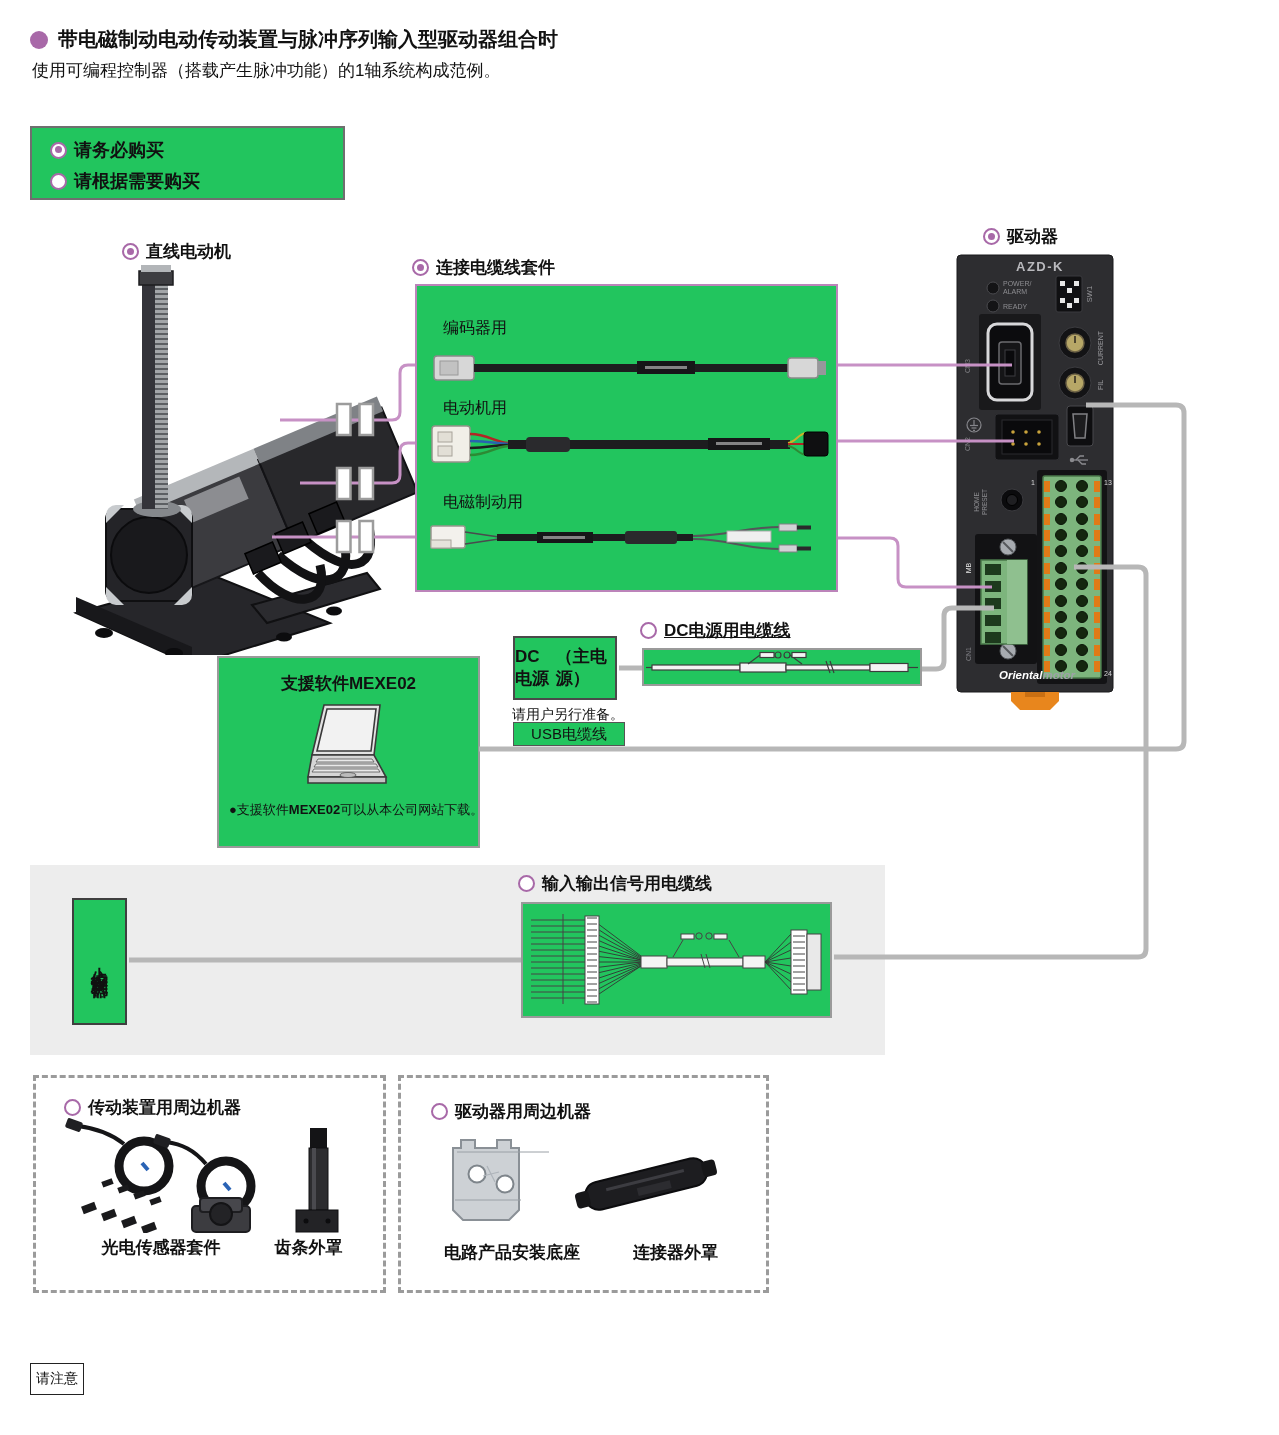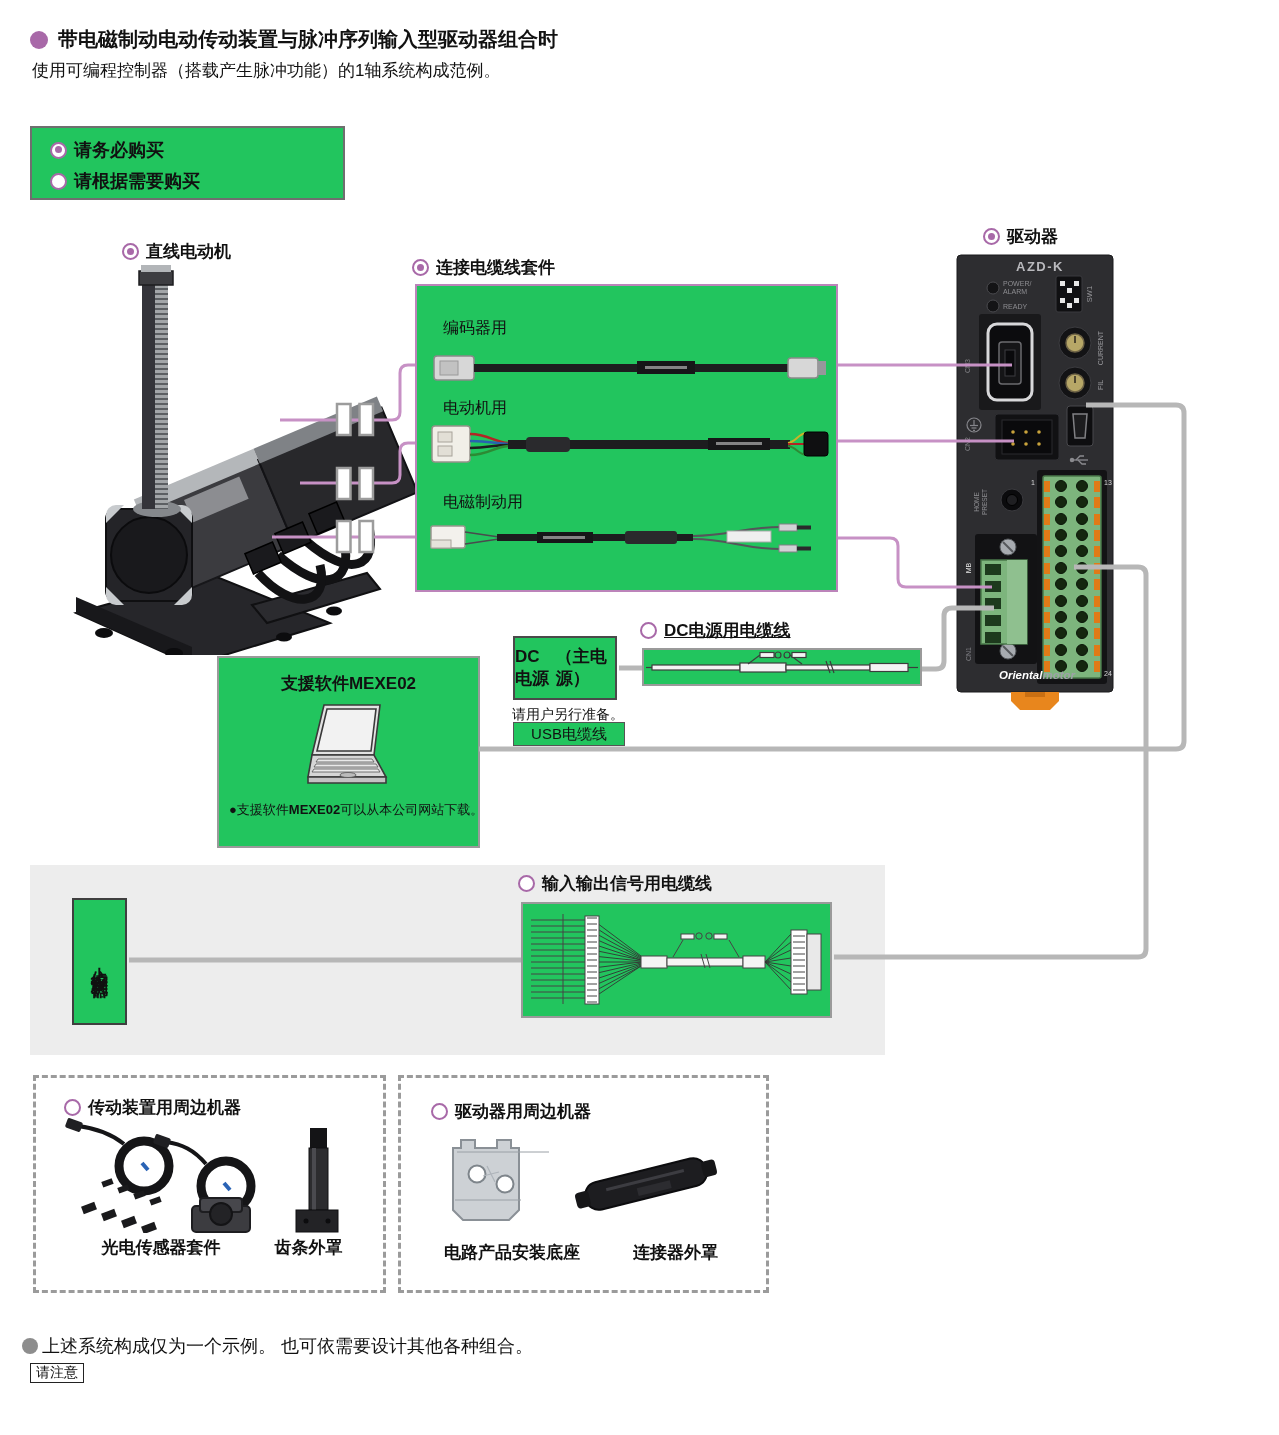--- a/index.html
+++ b/index.html
@@ -499,25 +499,21 @@
         <rect x="258" y="30" width="4" height="62" fill="#4a4a4f"></rect>
         <rect x="242" y="92" width="42" height="22" fill="#232326" stroke="#0f0f11"></rect>
         <circle cx="252" cy="103" r="2.5" fill="#0c0c0e"></circle>
           <circle cx="274" cy="103" r="2.5" fill="#0c0c0e"></circle>
       </g>
     </svg>
     <div class="caption" style="left:30px;top:158px;width:190px;">光电传感器套件</div>
     <div class="caption" style="left:210px;top:158px;width:125px;">齿条外罩</div>
   </div>
 
-  <div class="abs" style="left:22px;top:1334px;font-size:18px;display:flex;align-items:center;">
-    <span class="graybullet"></span>
-    <span>上述系统构成仅为一个示例。 也可依需要设计其他各种组合。</span>
-  </div>
-  <div class="abs" style="left:30px;top:1363px;border:1.5px solid #222;padding:0 5px;font-size:14px;">请注意</div>
+  <div class="abs" style="left:30px;top:1363px;border:1.5px solid #222;padding:6px 5px;font-size:14px;">请注意</div>
 
   <svg class="abs" style="left:0;top:0;pointer-events:none;" width="1279" height="1435" viewBox="0 0 1279 1435">
 
     <g stroke="#b7b7b7" stroke-width="5" fill="none" stroke-linejoin="round">
       <path d="M619,668 H642"></path>
       <path d="M922,669 H936 Q944,669 944,661 V616 Q944,608 952,608 H994"></path>
       <path d="M1086,405 H1176 Q1184,405 1184,413 V741 Q1184,749 1176,749 H479"></path>
       <path d="M1074,567 H1138 Q1146,567 1146,575 V949 Q1146,957 1138,957 H834"></path>
       <path d="M129,960 H521"></path>
     </g>

